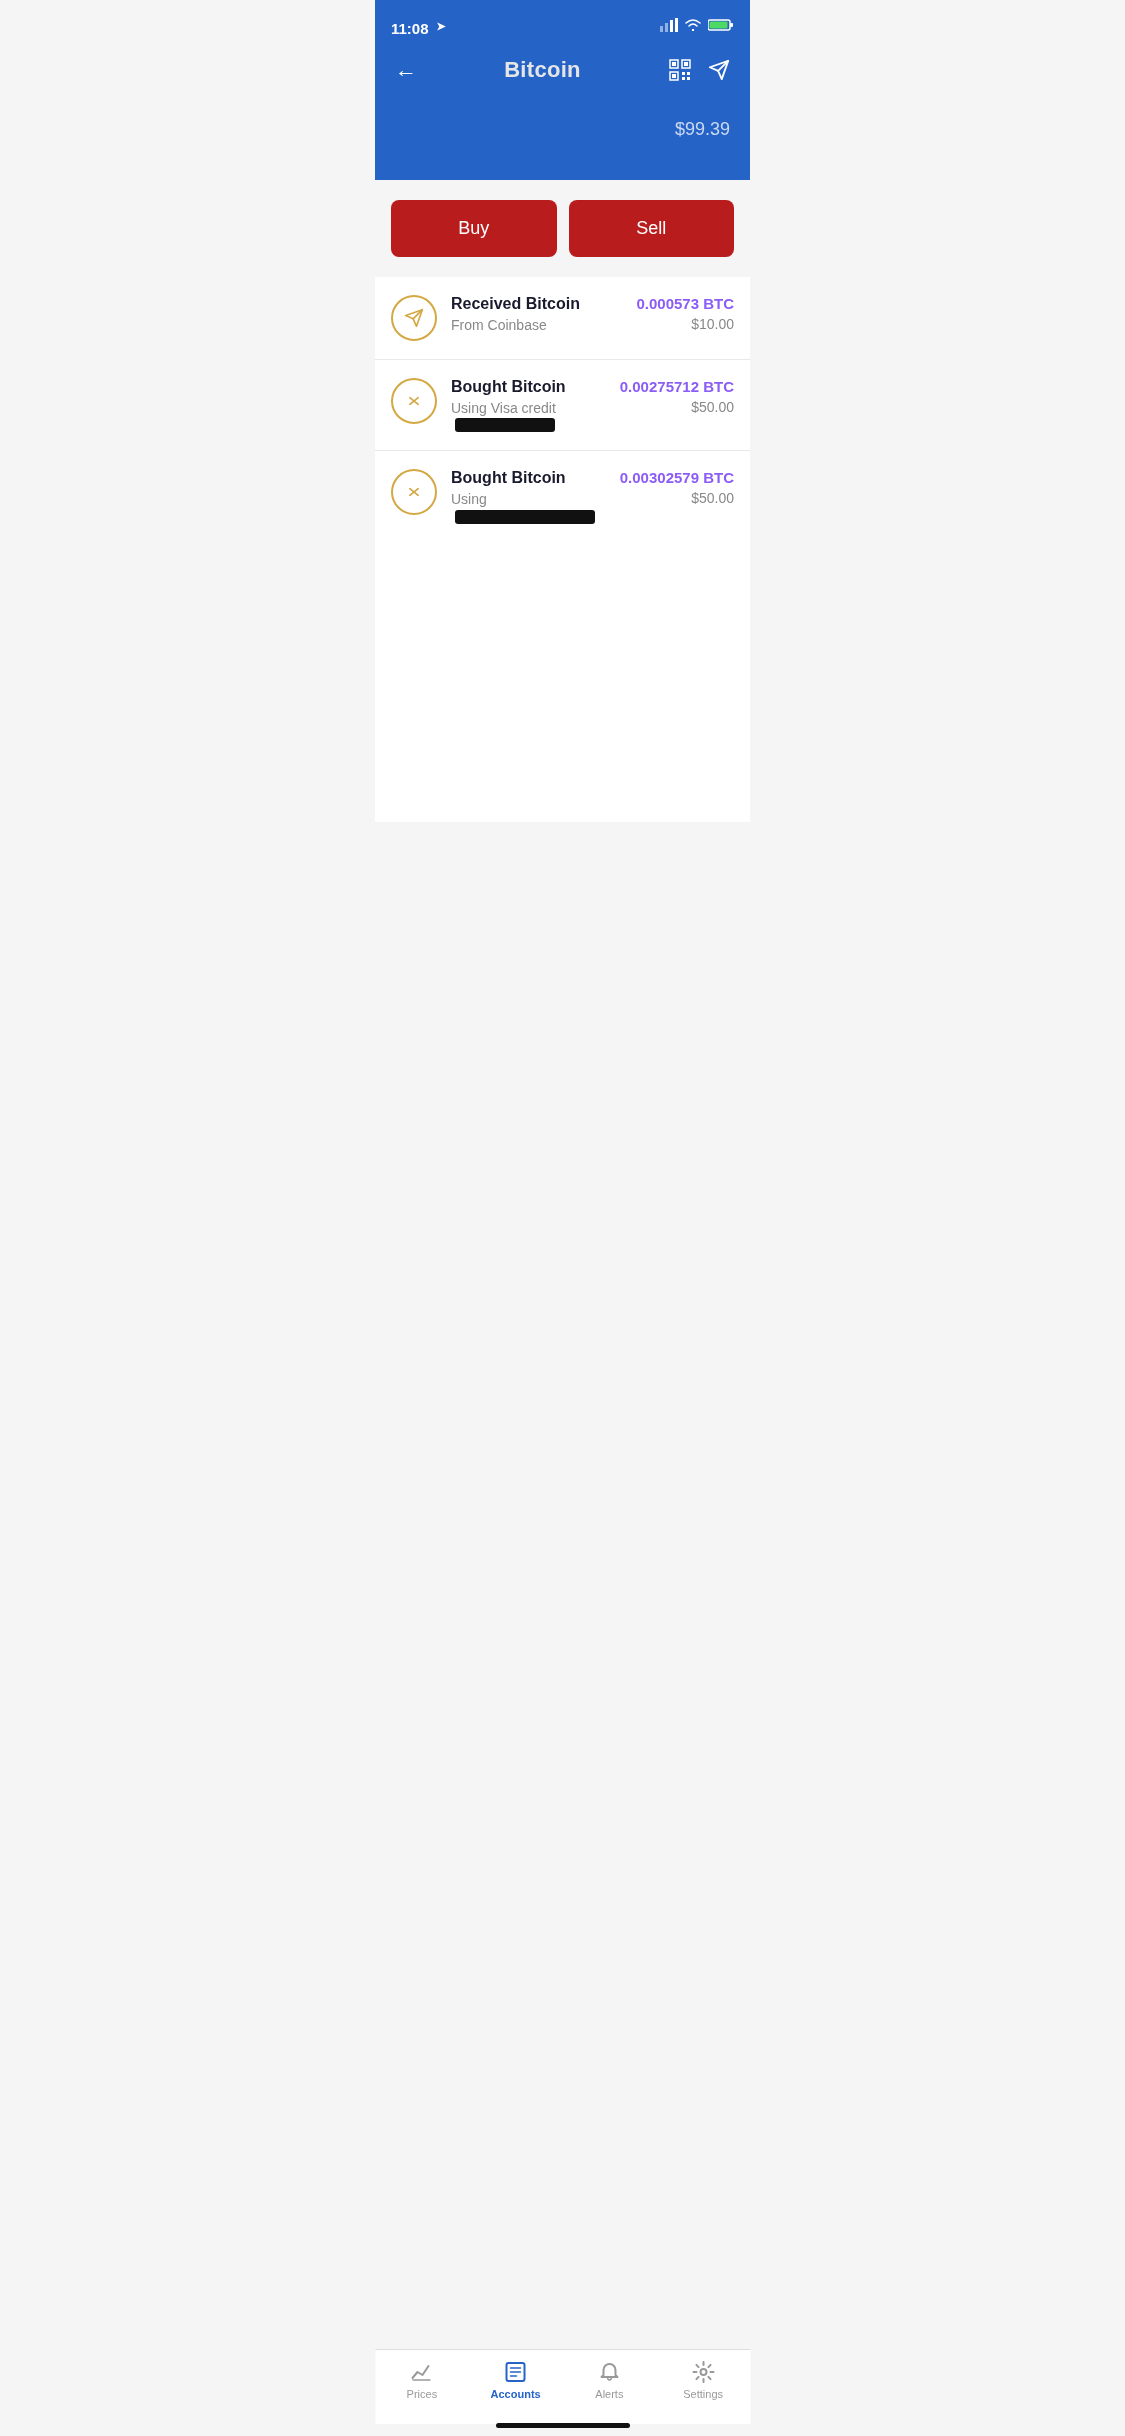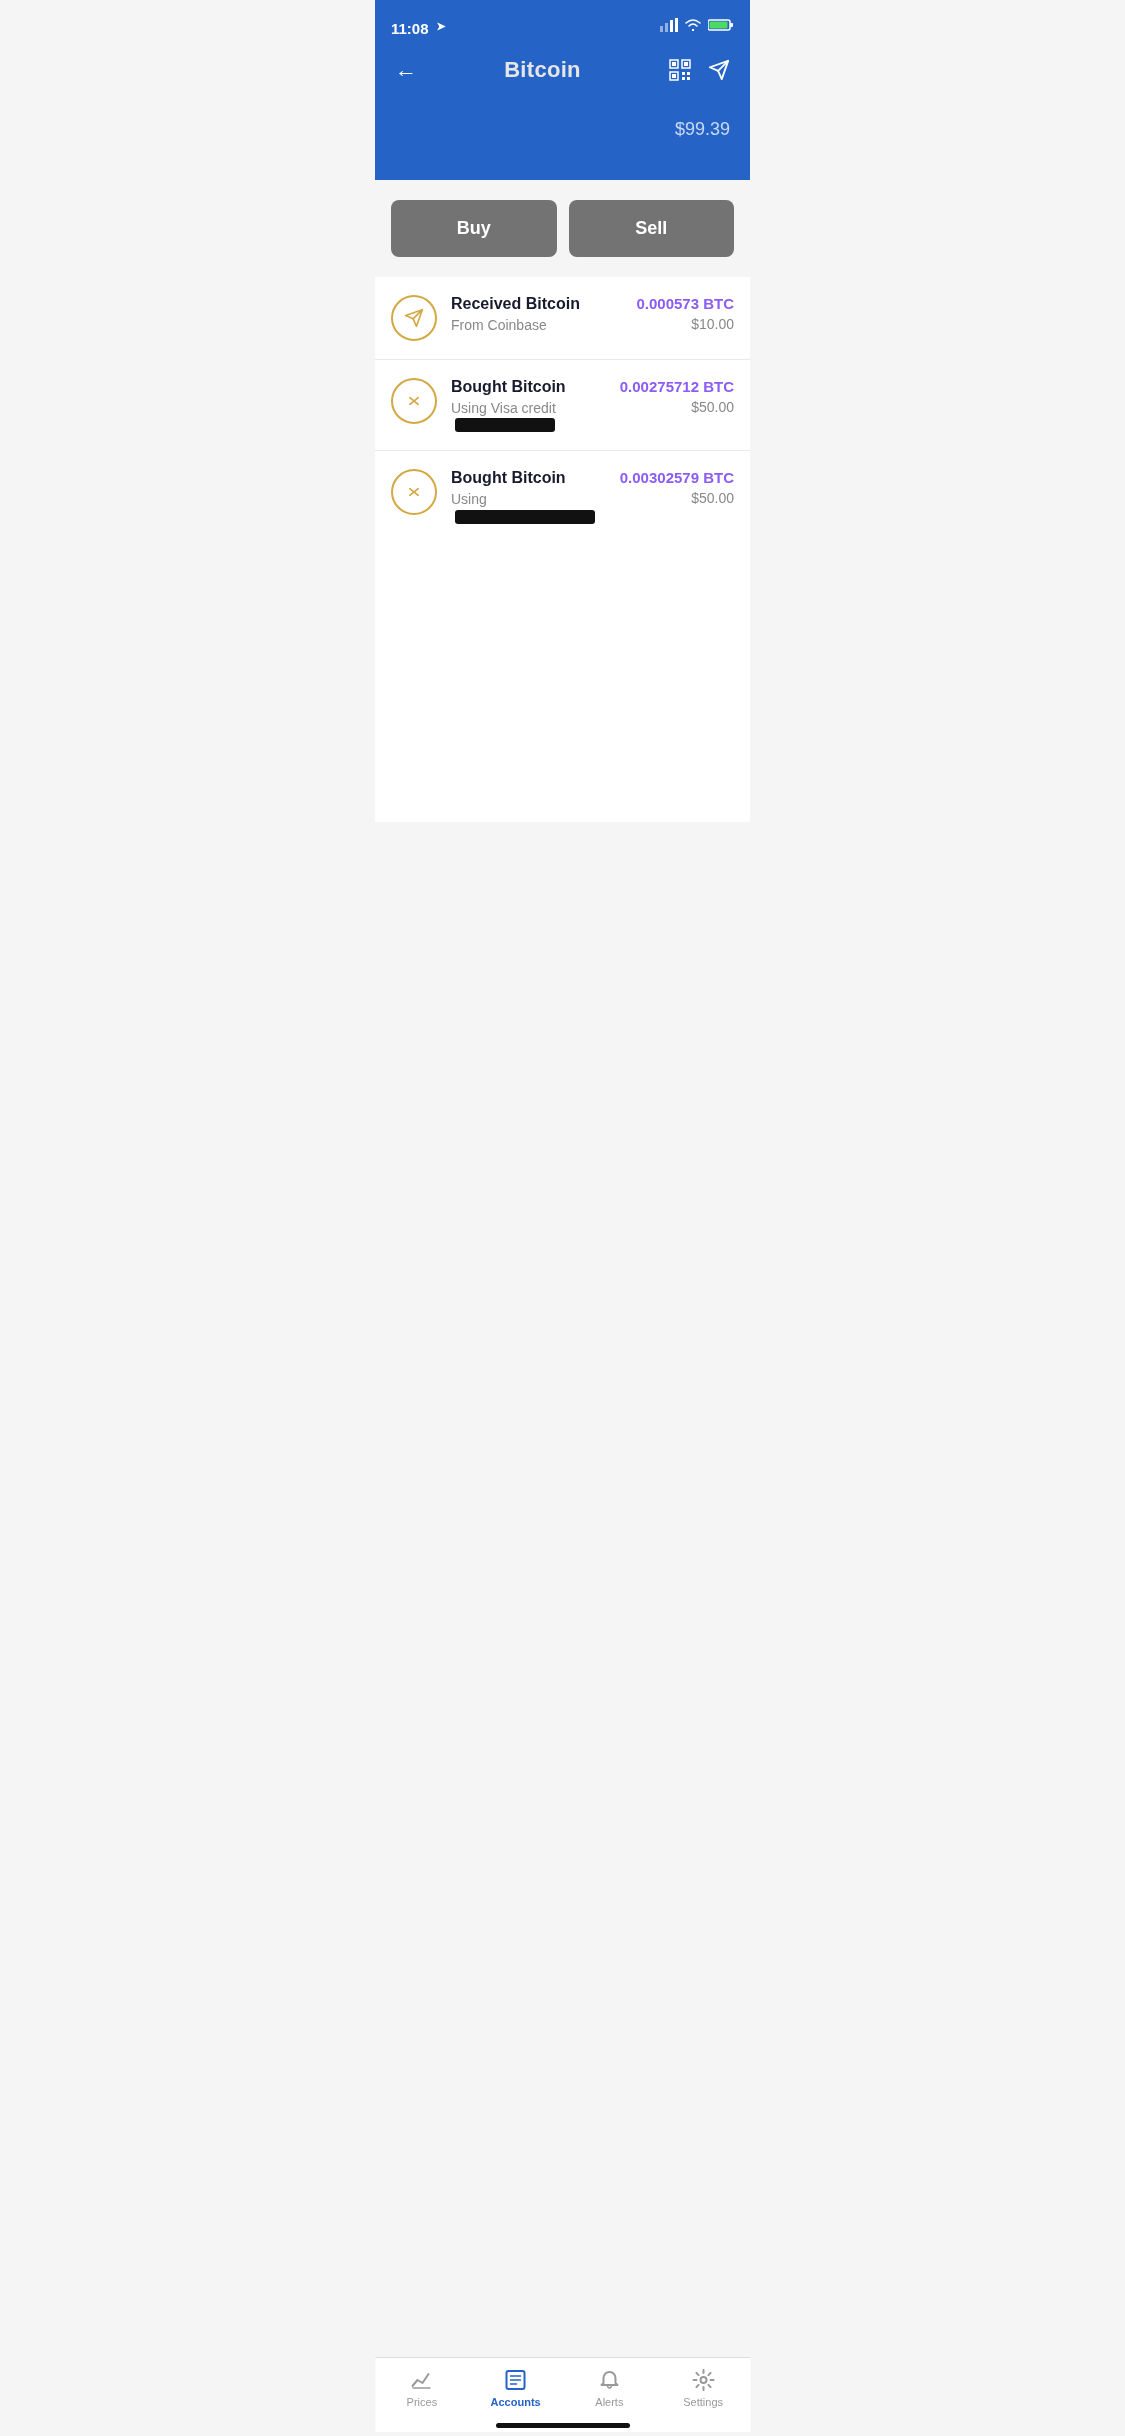--- a/index.html
+++ b/index.html
@@ -100,24 +100,24 @@
       background: #f5f5f5;
       margin-top: -10px;
     }
 
     .action-btn {
       flex: 1;
       padding: 18px 0;
       border: none;
       border-radius: 8px;
       font-size: 18px;
-      font-weight: 700;
+      font-weight: 400;
       color: white;
       cursor: pointer;
-      background: #737373;
+      background: #b91c1c;
     }
 
     
     .transactions-section {
       background: white;
       margin-top: 0;
     }
 
     .transaction-item {
       display: flex;
@@ -181,21 +181,21 @@
     }
 
     .tx-usd {
       font-size: 14px;
       color: #888;
     }
 
     
     .bottom-tabs {
       position: fixed;
-      bottom: 4px;
+      bottom: 12px;
       left: 50%;
       transform: translateX(-50%);
       width: 375px;
       background: white;
       border-top: 1px solid #ddd;
       display: flex;
       padding: 10px 0 24px;
     }
 
     .tab-item {

